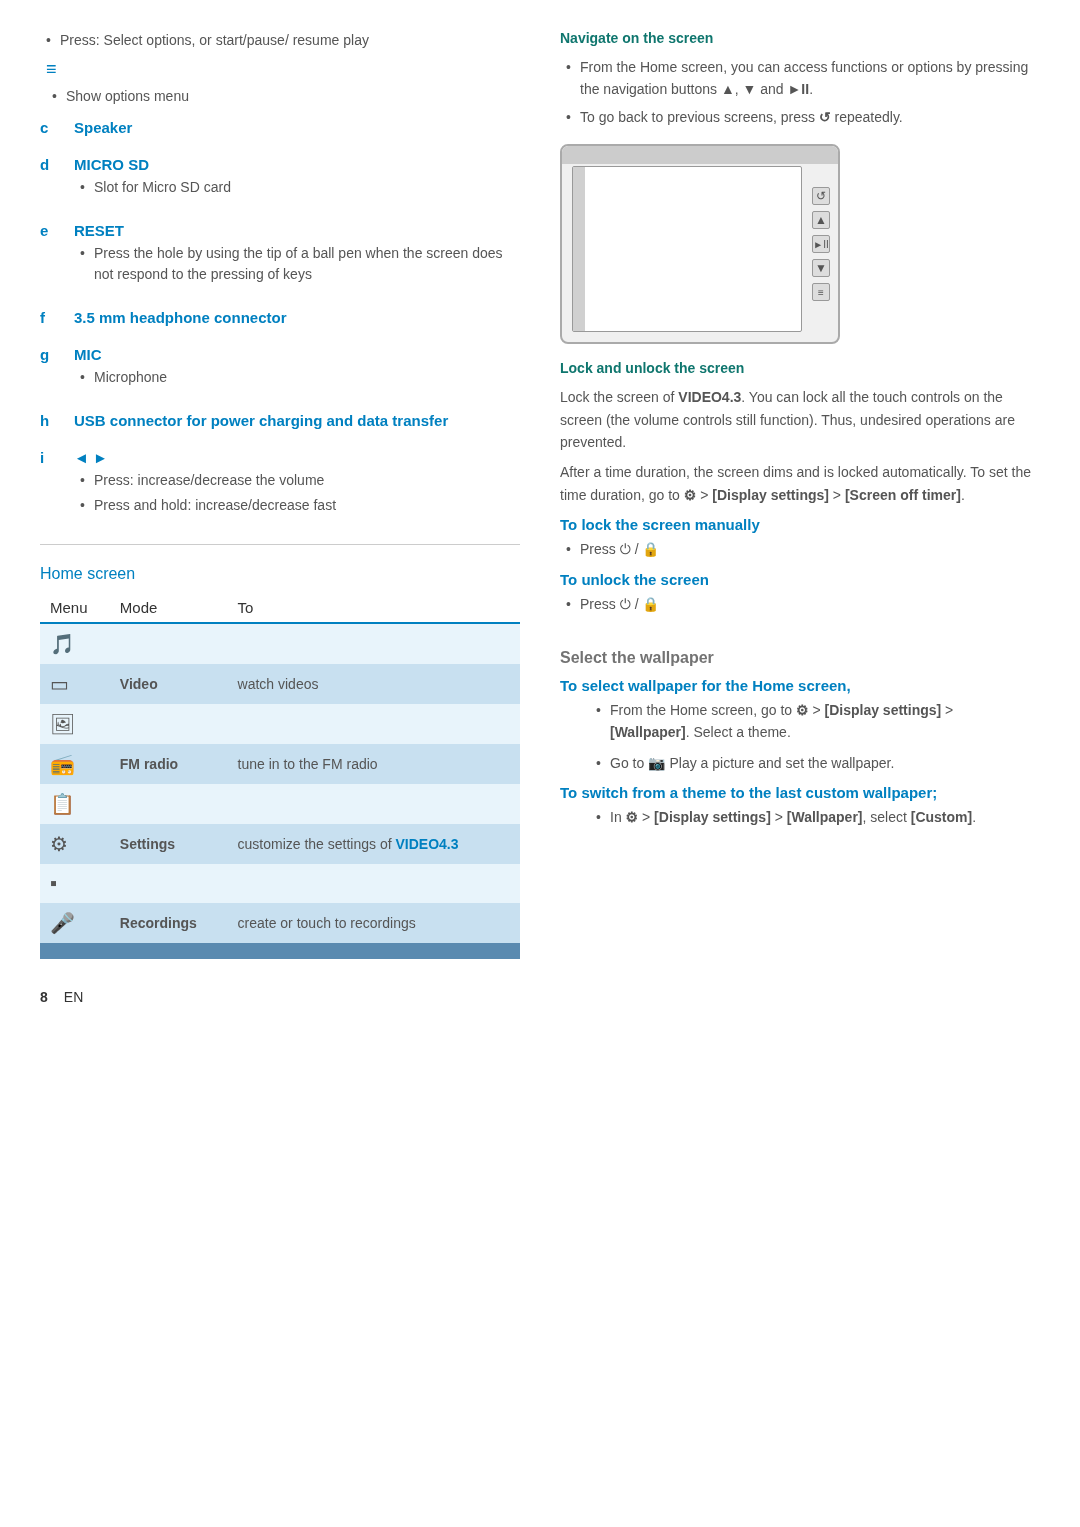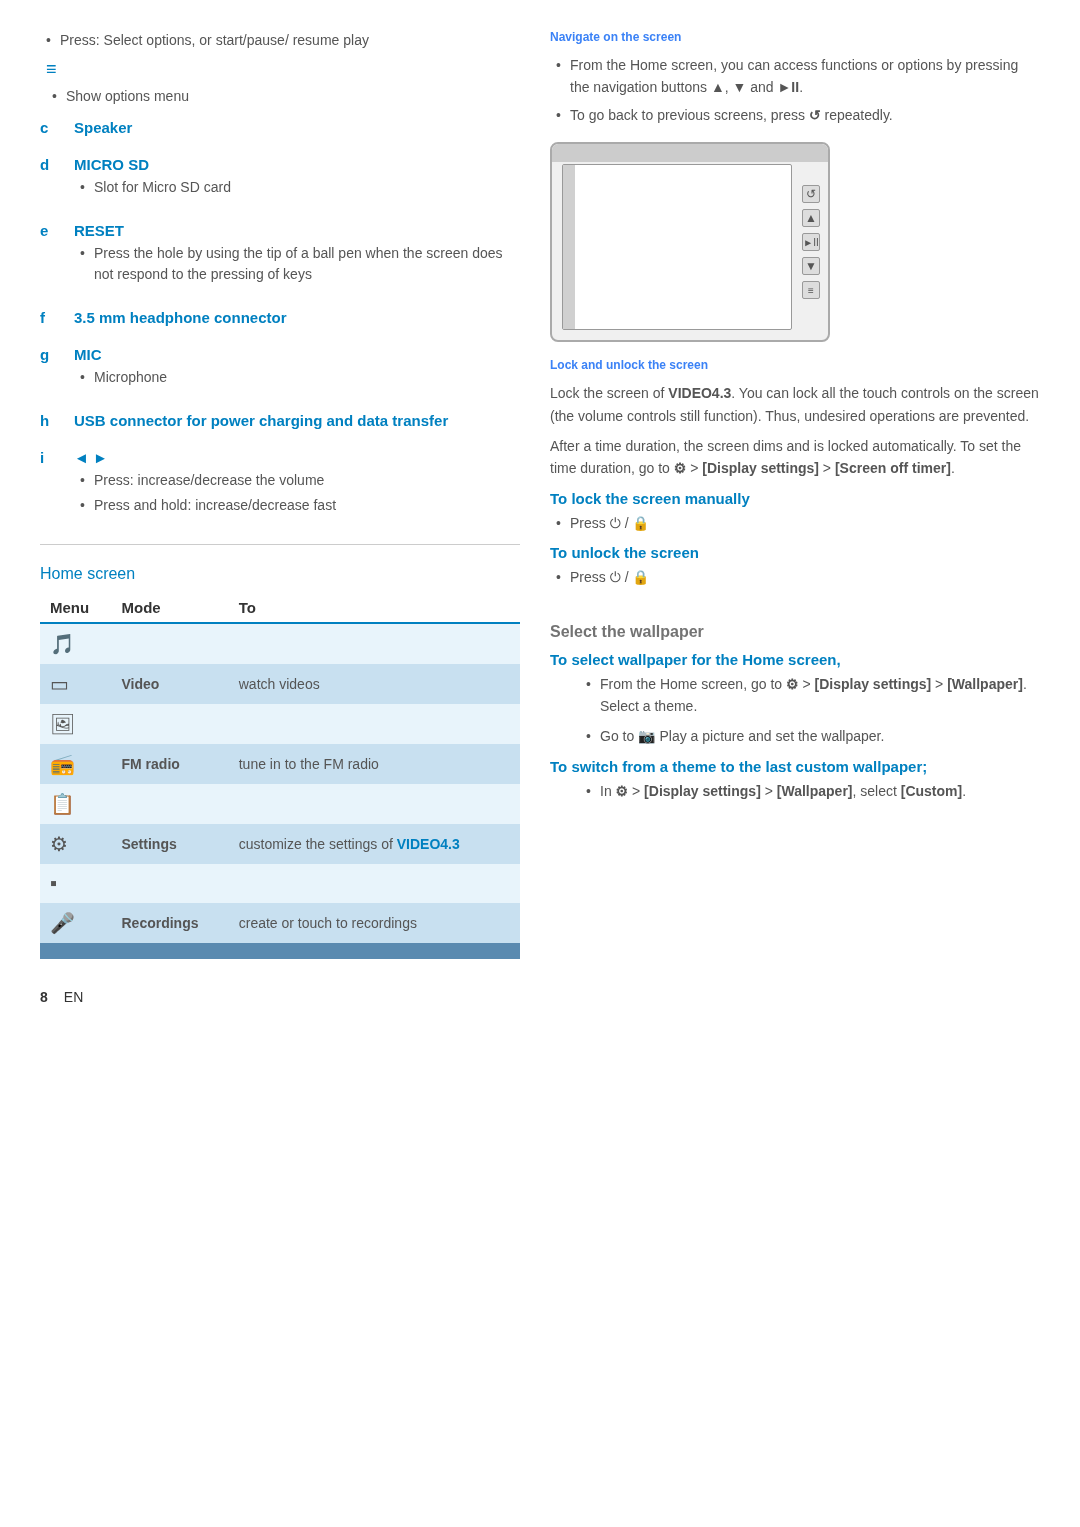--- a/index.html
+++ b/index.html
@@ -7,21 +7,21 @@
       font-family: Arial, sans-serif;
       font-size: 14px;
       color: #333;
       background: #fff;
       width: 1080px;
       min-height: 1527px;
       padding: 30px 40px;
     }
     .page-layout {
       display: flex;
-      gap: 30px;
+      gap: 40px;
       width: 100%;
     }
     .left-col {
       width: 480px;
       flex-shrink: 0;
     }
     .right-col {
       flex: 1;
     }
     
@@ -89,21 +89,21 @@
       margin-bottom: 10px;
     }
     
     .home-table {
       width: 100%;
       border-collapse: collapse;
     }
     .home-table th {
       text-align: left;
       padding: 6px 10px;
-      font-weight: bold;
+      font-weight: normal;
       color: #333;
       font-size: 15px;
       border-bottom: 2px solid #0080c0;
     }
     .home-table td {
       padding: 8px 10px;
       vertical-align: middle;
       font-size: 14px;
       color: #555;
     }
@@ -119,22 +119,22 @@
     .mode-name {
       color: #0080c0;
       font-weight: bold;
     }
     .video43-bold {
       color: #0080c0;
       font-weight: bold;
     }
     
     .section-heading {
-      color: #3b82f6;
-      font-size: 12px;
+      color: #0f766e;
+      font-size: 14px;
       font-weight: bold;
       margin-bottom: 10px;
       margin-top: 16px;
     }
     .section-heading:first-child {
       margin-top: 0;
     }
     .body-text {
       color: #555;
       line-height: 1.6;

